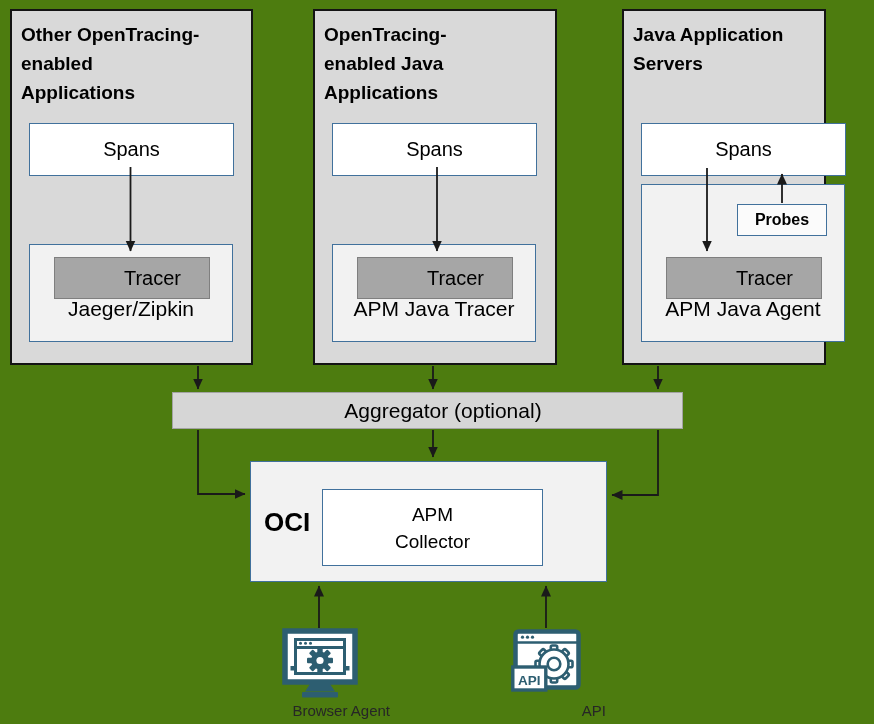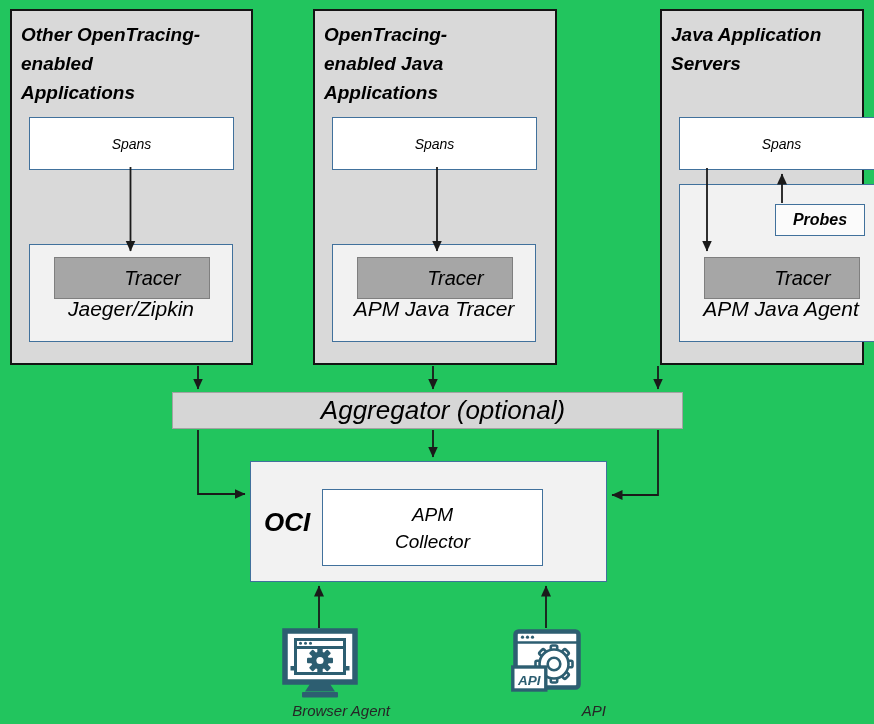--- a/index.html
+++ b/index.html
@@ -1,30 +1,30 @@
 <!DOCTYPE html>
 <html><head>
 <meta charset="utf-8">
 <style>
   html,body { margin:0; padding:0; background:#ffffff; }
   * { box-sizing:border-box; }
   .canvas {
-    position:relative; width:874px; height:724px; background:#22c55e;
-    font-family:"Liberation Sans", sans-serif; color:#000; overflow:hidden;font-style:italic;
+    position:relative; width:874px; height:724px; background:#4d7c0f;
+    font-family:"Liberation Sans", sans-serif; color:#000; overflow:hidden;
   }
   
   .col { position:absolute; top:9px; height:356px; background:#d9d9d9; border:2px solid #141414; }
   .col-title {
     position:absolute; left:9px; top:9px; right:6px;
     font-size:19px; font-weight:bold; line-height:29px; white-space:pre-line; color:#000;
   }
   .spans-box {
-    position:absolute; left:17px; top:106px; width:205px; height:53px;
+    position:absolute; left:17px; top:112px; width:205px; height:53px;
     background:#ffffff; border:1.5px solid #41719c;
-    display:flex; align-items:center; justify-content:center; font-size:14px;
+    display:flex; align-items:center; justify-content:center; font-size:20px;
   }
   .runtime-box {
     position:absolute; left:17px; width:204px;
     background:#f2f2f2; border:1.5px solid #41719c;
   }
   .runtime-short { top:233px; height:98px; }
   .runtime-tall  { top:173px; height:158px; }
   .tracer-box {
     position:absolute; left:24px; width:156px; height:42px;
     background:#a6a6a6; border:1.5px solid #7f7f7f;
@@ -39,21 +39,21 @@
   .probes-box {
     position:absolute; left:95px; top:19px; width:90px; height:32px;
     background:#fbfbfb; border:1.5px solid #41719c;
     display:flex; align-items:center; justify-content:center;
     font-size:16px; font-weight:bold;
   }
   
   .aggregator {
     position:absolute; left:172px; top:392px; width:511px; height:37px;
     background:#d6d6d6; border:1.5px solid #a3a3a3;
-    display:flex; align-items:center; justify-content:center; font-size:26px;padding-left:31px;
+    display:flex; align-items:center; justify-content:center; font-size:21px;padding-left:31px;
   }
   .oci-box {
     position:absolute; left:250px; top:461px; width:357px; height:121px;
     background:#f2f2f2; border:1.5px solid #41719c;
   }
   .oci-label {
     position:absolute; left:13px; top:50%; transform:translateY(-50%);
     font-size:26px; font-weight:bold;
   }
   .collector-box {
@@ -90,21 +90,21 @@
     <div class="col-title">OpenTracing-
 enabled Java
 Applications</div>
     <div class="spans-box">Spans</div>
     <div class="runtime-box runtime-short">
       <div class="tracer-box tracer-short">Tracer</div>
       <div class="runtime-label">APM Java Tracer</div>
     </div>
   </div>
 
-  <div class="col" style="left:622px;width:204px;margin-left:38px;">
+  <div class="col" style="left:622px;width:204px;">
     <div class="col-title">Java Application
 Servers</div>
     <div class="spans-box">Spans</div>
     <div class="runtime-box runtime-tall">
       <div class="probes-box">Probes</div>
       <div class="tracer-box tracer-tall">Tracer</div>
       <div class="runtime-label">APM Java Agent</div>
     </div>
   </div>
 

